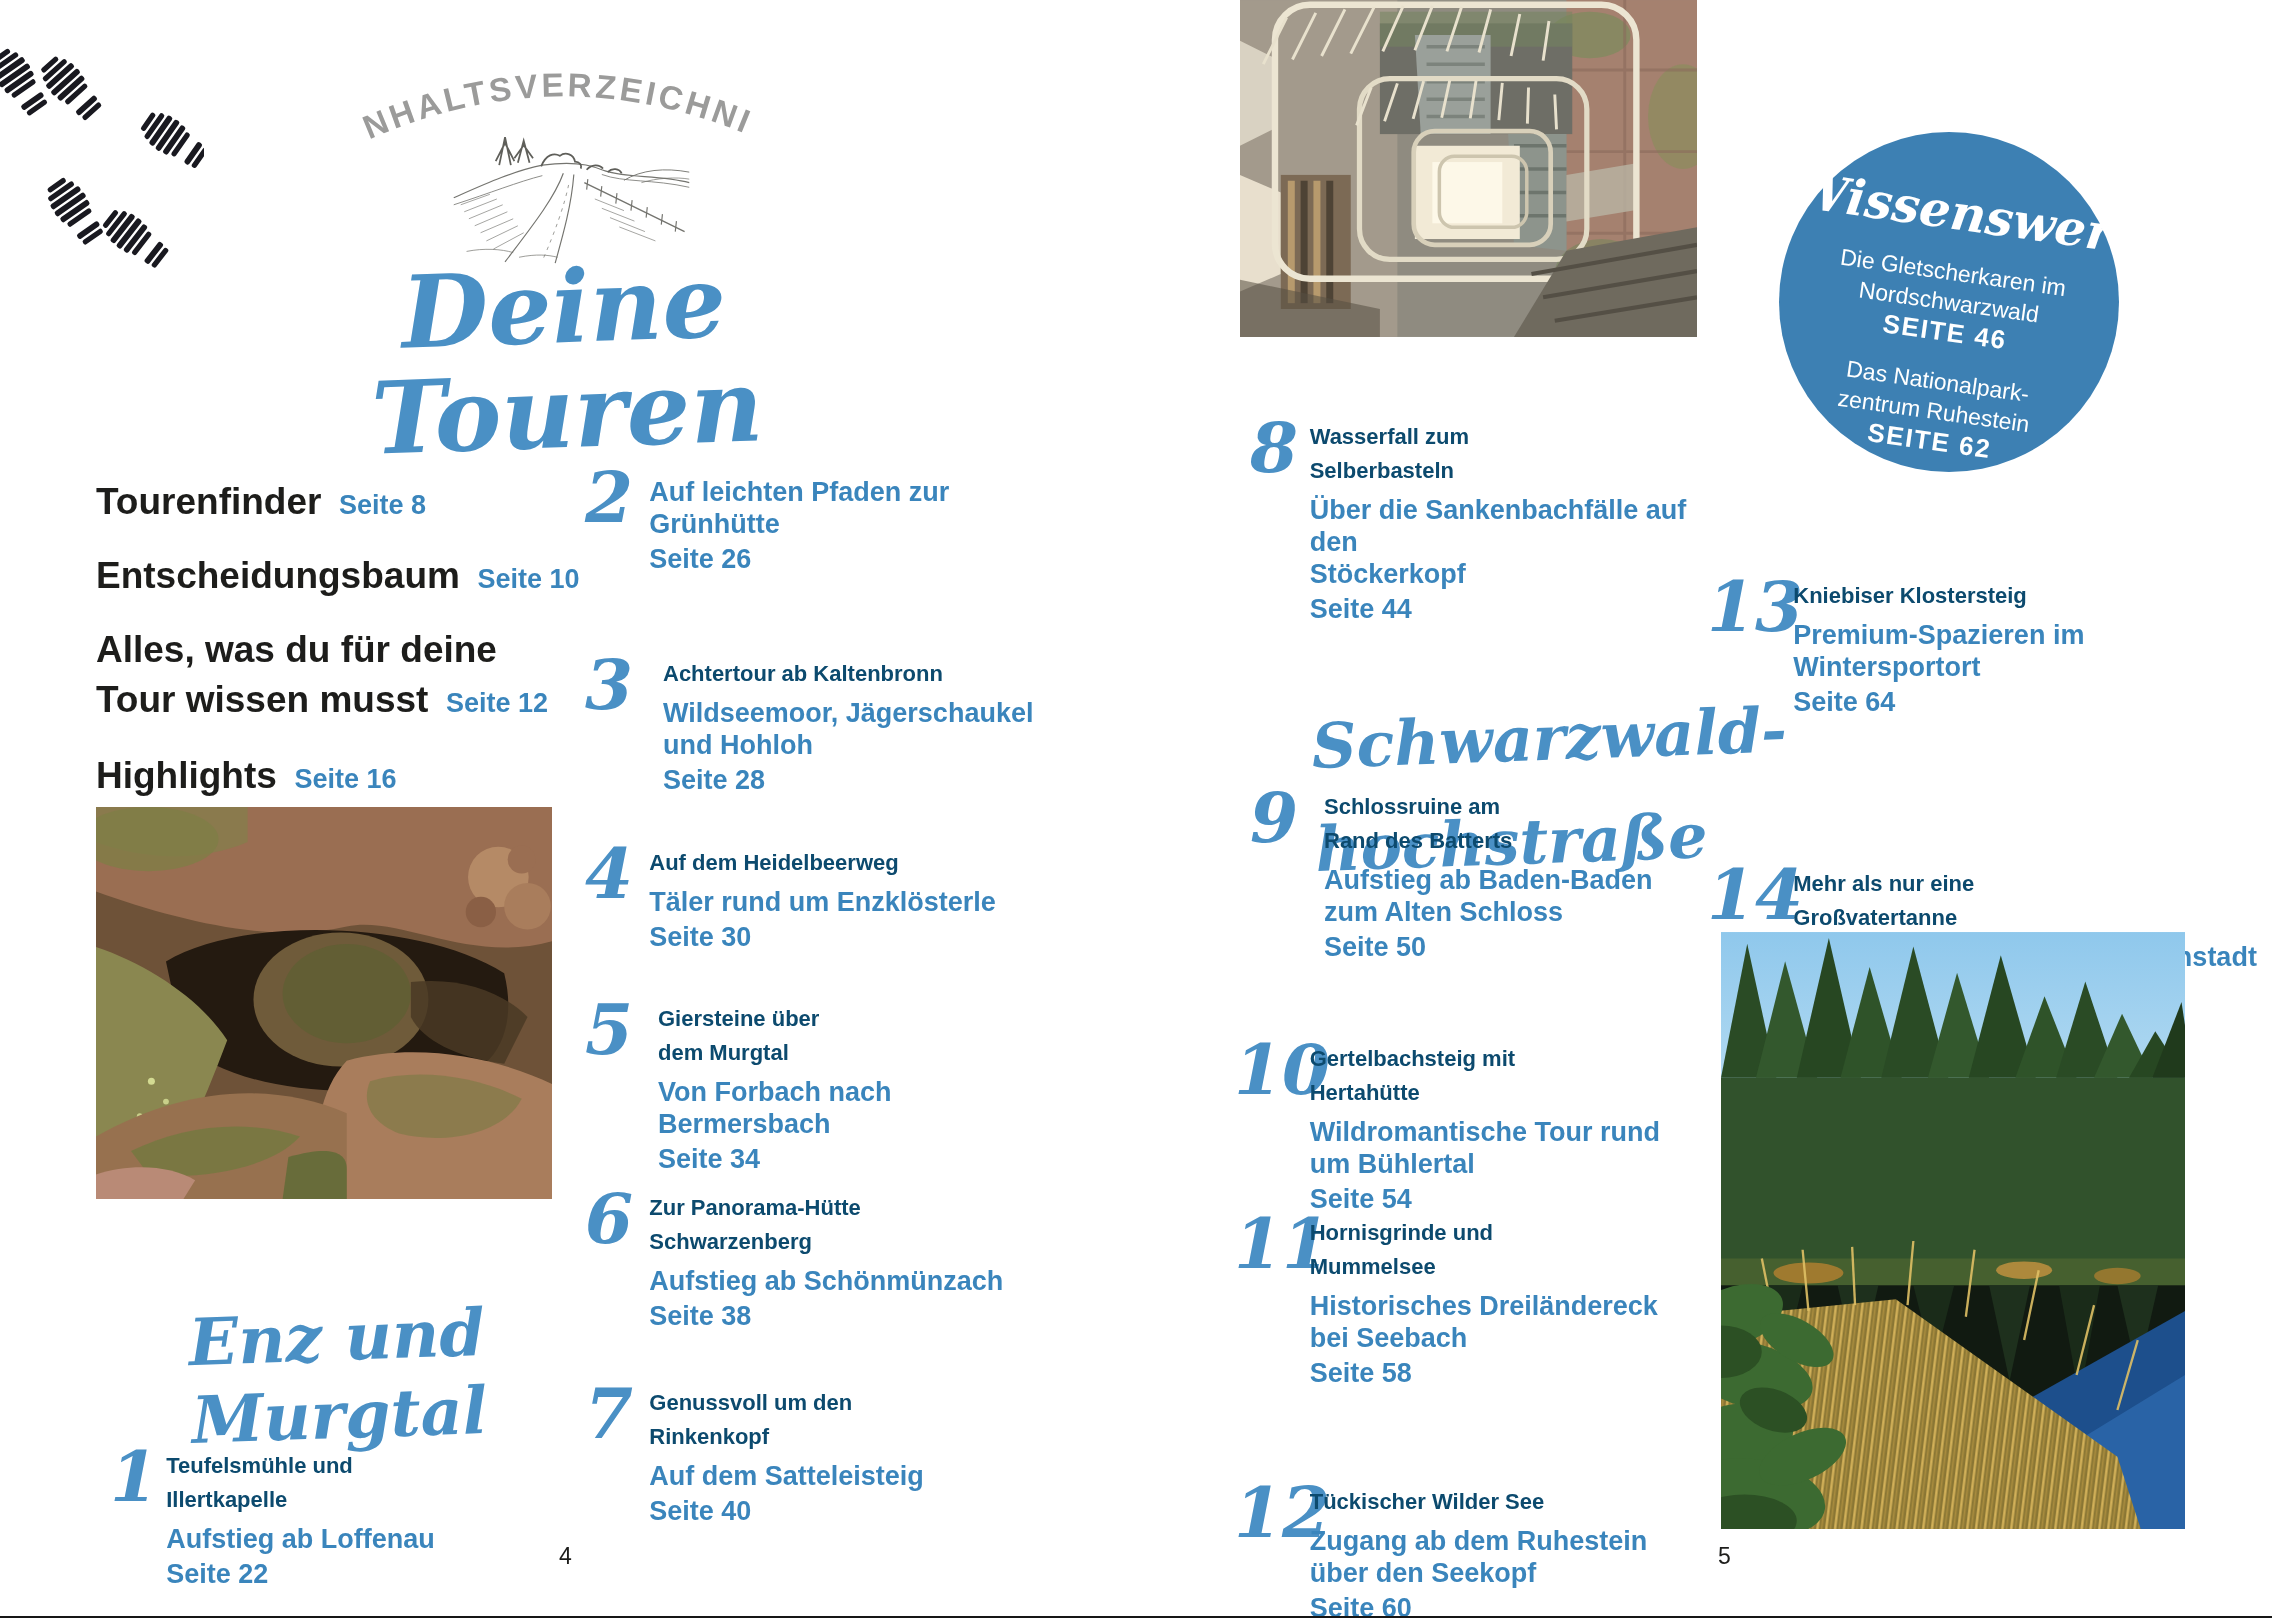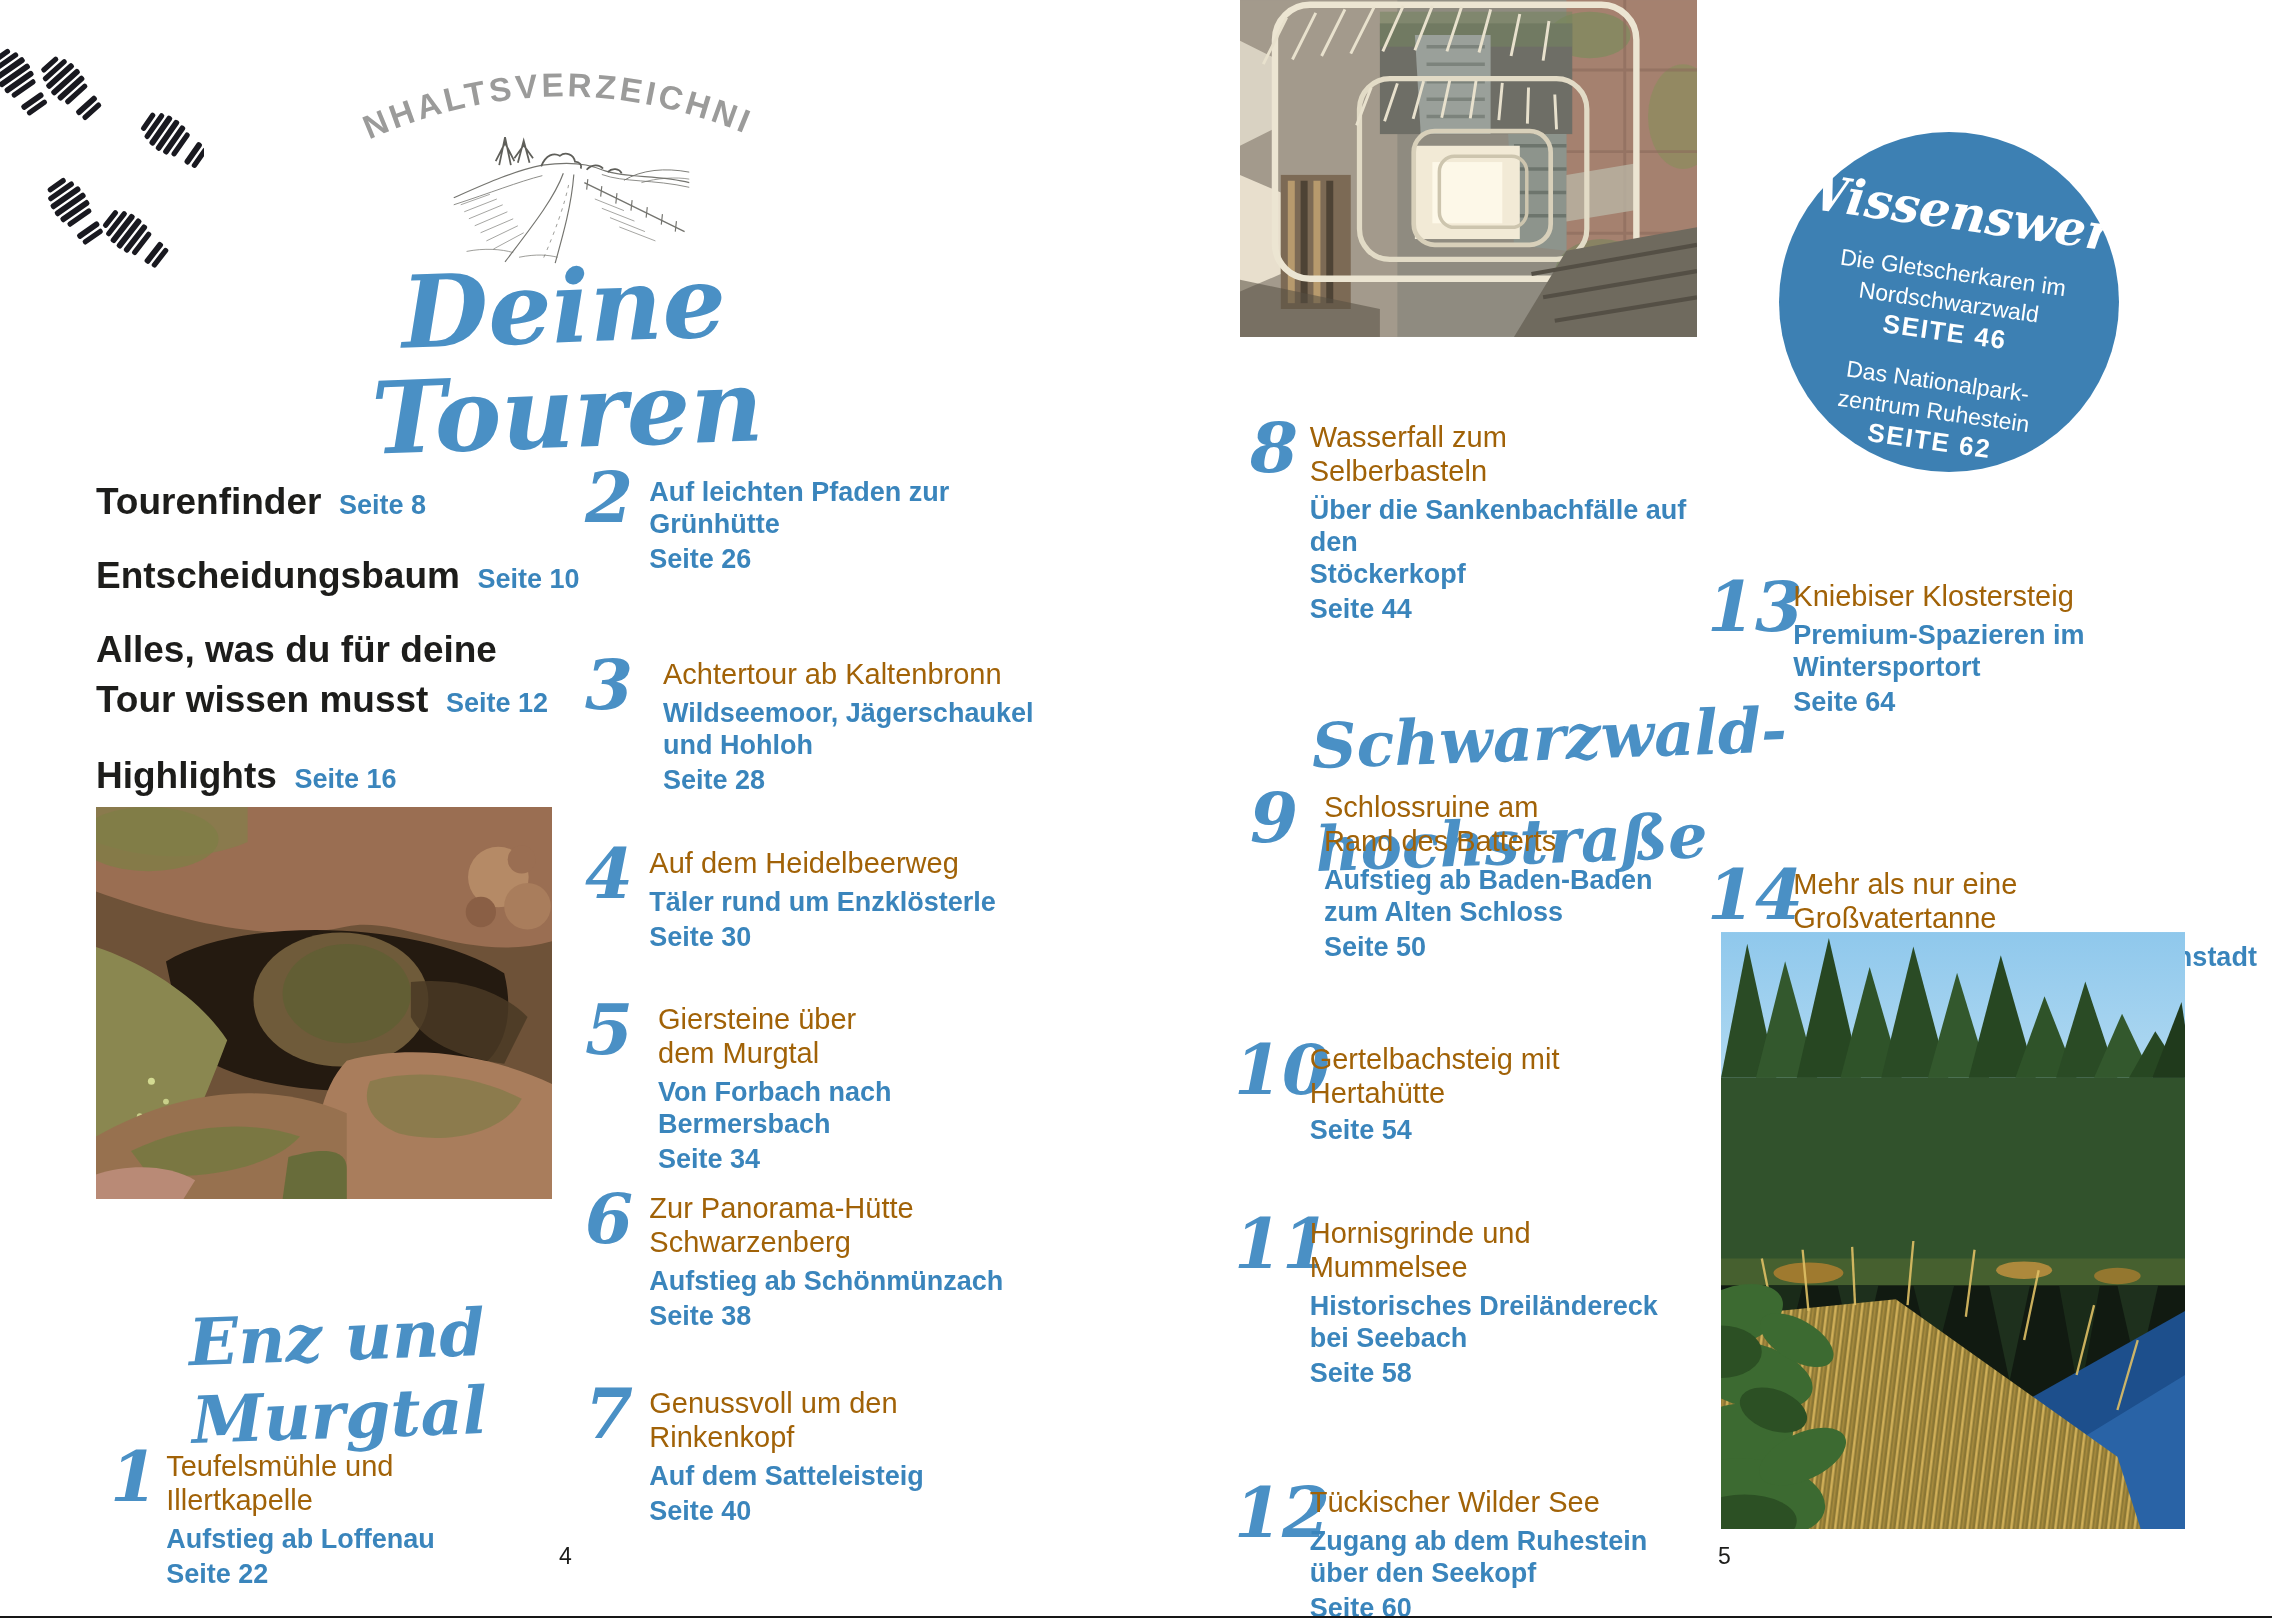--- a/index.html
+++ b/index.html
@@ -15,21 +15,21 @@
   .intro-row .pg{font-size:27px;font-weight:700;color:#3a85bc;margin-left:17.5px;white-space:nowrap;}
   .pre{white-space:pre-line;}
   
   .sec1{left:128px;top:1298px;width:420px;text-align:center;font-size:65px;line-height:1.2;transform:rotate(-2deg);}
   .sec2{left:1310px;top:695px;width:408px;font-size:62px;line-height:103px;transform:rotate(-2deg);transform-origin:left top;}
   
   .tour{display:flex;align-items:flex-start;}
   .tour-num{font-family:"DejaVu Serif",serif;font-style:italic;font-weight:700;font-size:69px;
             line-height:0.95;color:#4a90c5;text-align:right;flex:0 0 auto;margin-top:-4.7px;}
   .tour-body{flex:1 1 auto;}
-  .tour-title{font-size:29px;font-weight:400;line-height:34px;color:#a16207;}
+  .tour-title{font-size:22px;font-weight:700;line-height:34px;color:#0c4a6e;}
   .tour-sub{font-size:27px;font-weight:700;line-height:32px;color:#3a85bc;margin-top:5.8px;}
   .tour-page{font-size:27px;font-weight:700;color:#3a85bc;margin-top:4.7px;}
   
   .circle{left:1779px;top:132px;width:340px;height:340px;border-radius:50%;background:#3d80b3;}
   .circle-inner{position:absolute;left:0;top:0;width:100%;height:100%;transform:rotate(8deg);
                 text-align:center;color:#ffffff;}
   .circle-title{font-size:49px;line-height:1;margin-top:56px;color:#ffffff;}
   .circle-item{font-size:23px;line-height:30px;font-weight:400;margin-top:20px;}
   .circle-page{font-size:26px;font-weight:700;letter-spacing:1.7px;line-height:30px;}
   
@@ -267,20 +267,22 @@
       <div class="tour-sub pre">Aufstieg ab Baden-Baden
 zum Alten Schloss</div>
       <div class="tour-page">Seite 50</div>
     </div>
   </div>
   <div class="abs tour" style="left:1234px;top:1042px;width:484px">
     <div class="tour-num" style="width:64px">10</div>
     <div class="tour-body" style="margin-left:11.7px">
       <div class="tour-title pre">Gertelbachsteig mit
 Hertahütte</div>
+      <div class="tour-sub pre">Wildromantische Tour rund
+um Bühlertal</div>
       <div class="tour-page">Seite 54</div>
     </div>
   </div>
   <div class="abs tour" style="left:1234px;top:1216px;width:484px">
     <div class="tour-num" style="width:64px">11</div>
     <div class="tour-body" style="margin-left:11.7px">
       <div class="tour-title pre">Hornisgrinde und
 Mummelsee</div>
       <div class="tour-sub pre">Historisches Dreiländereck
 bei Seebach</div>

